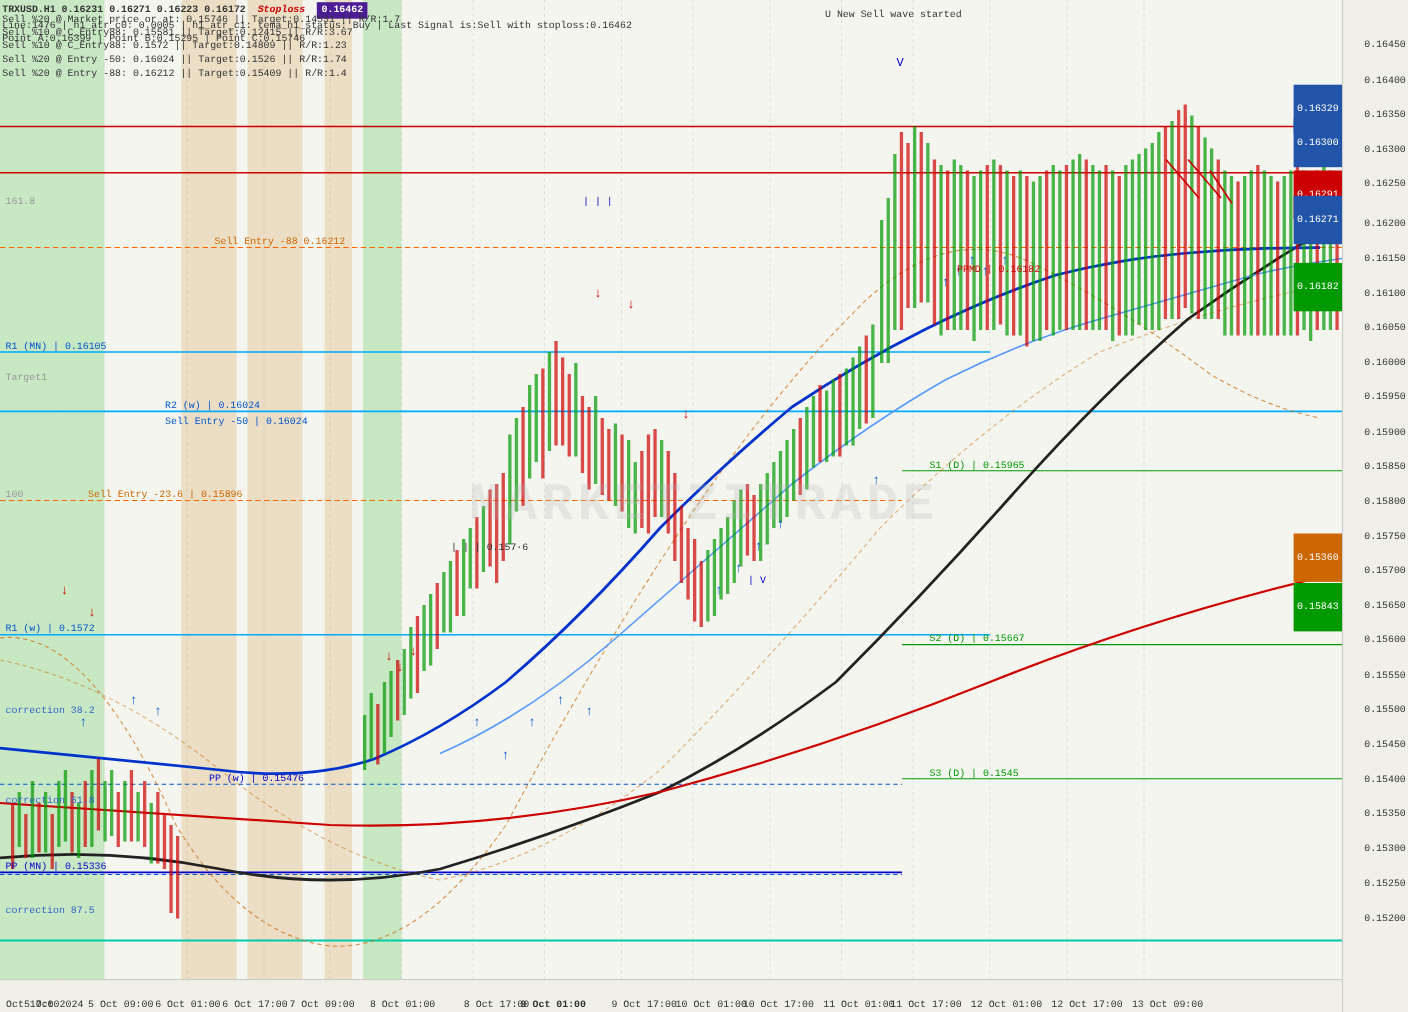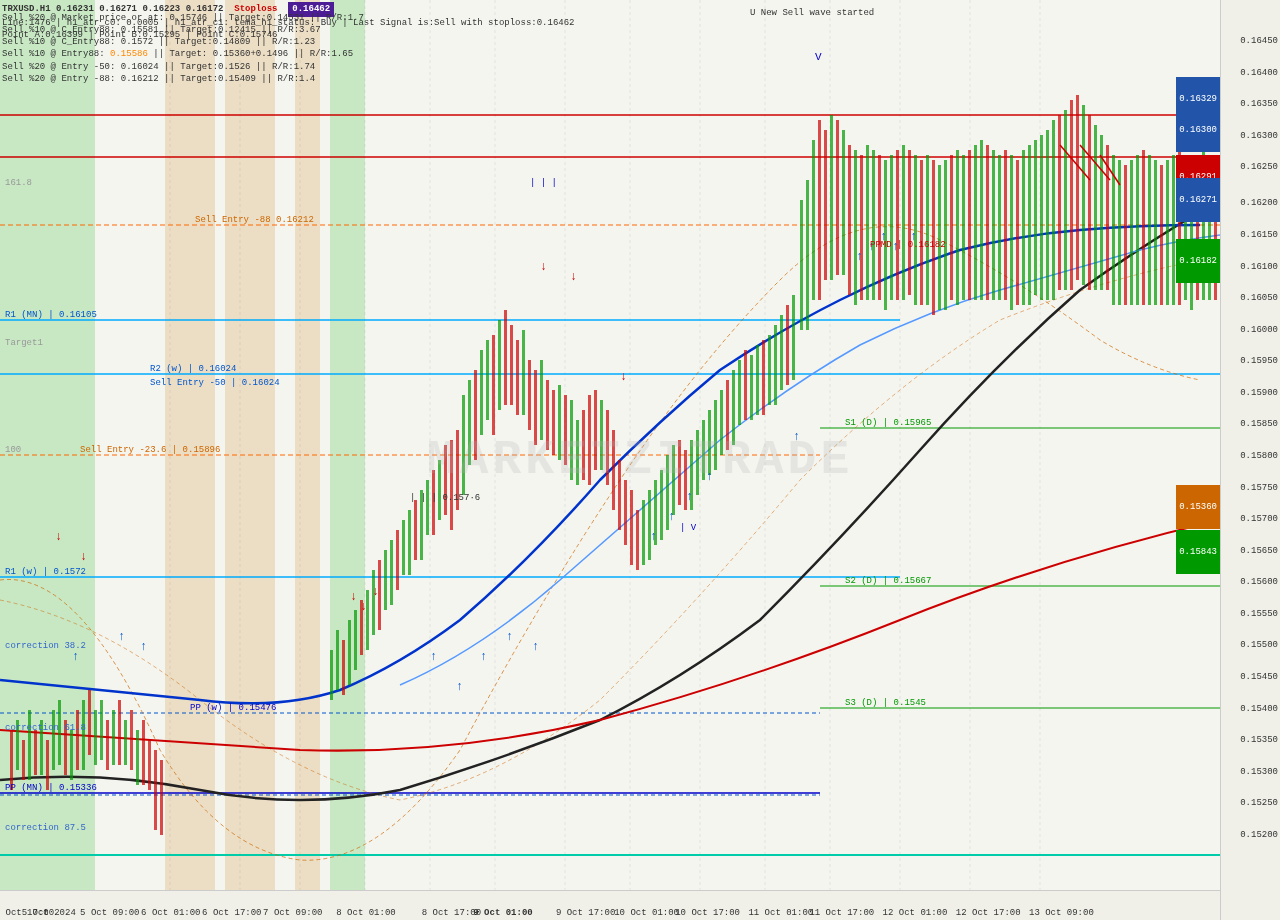--- a/index.html
+++ b/index.html
@@ -23,21 +23,21 @@
       position: absolute;
       top: 2px;
       left: 2px;
       width: 480px;
       font-size: 9px;
       color: #333;
       line-height: 1.4;
       z-index: 10;
     }
     .info-line { white-space: nowrap; }
-    .highlight-sell { color: #cc0000; font-weight: bold; }
+    .highlight-sell { color: #cc0000; font-weight: bold; font-style: italic; }
     .stoploss-box {
       display: inline-block;
       background: #4c1d95;
       color: white;
       padding: 1px 4px;
       font-weight: bold;
       font-size: 9px;
     }
     
     #price-scale {
@@ -508,18 +508,17 @@
       <div class="time-tick" style="left: 841.8px;">11 Oct 17:00</div>
       <div class="time-tick" style="left: 915px;">12 Oct 01:00</div>
       <div class="time-tick" style="left: 988.2px;">12 Oct 17:00</div>
       <div class="time-tick" style="left: 1061.4px;">13 Oct 09:00</div>
     </div>
 
   <div style="position:absolute; top:12px; left:2px; font-size:9px; color:#333; line-height:1.35; z-index:11; pointer-events:none;">
     <div>Sell %20 @ Market price or at: 0.15746 || Target:0.14531 || R/R:1.7</div>
     <div>Sell %10 @ C_Entry88: 0.15581 || Target:0.12415 || R/R:3.67</div>
     <div>Sell %10 @ C_Entry88: 0.1572 || Target:0.14809 || R/R:1.23</div>
-    <div>Sell %10 @ Entry88: <span style="color:#ff8800">0.15586</span> || Target: 0.15360+0.1496 || R/R:1.65</div>
     <div>Sell %20 @ Entry -50: 0.16024 || Target:0.1526 || R/R:1.74</div>
     <div>Sell %20 @ Entry -88: 0.16212 || Target:0.15409 || R/R:1.4</div>
   </div>
 
 </div>
 
 </body></html>

